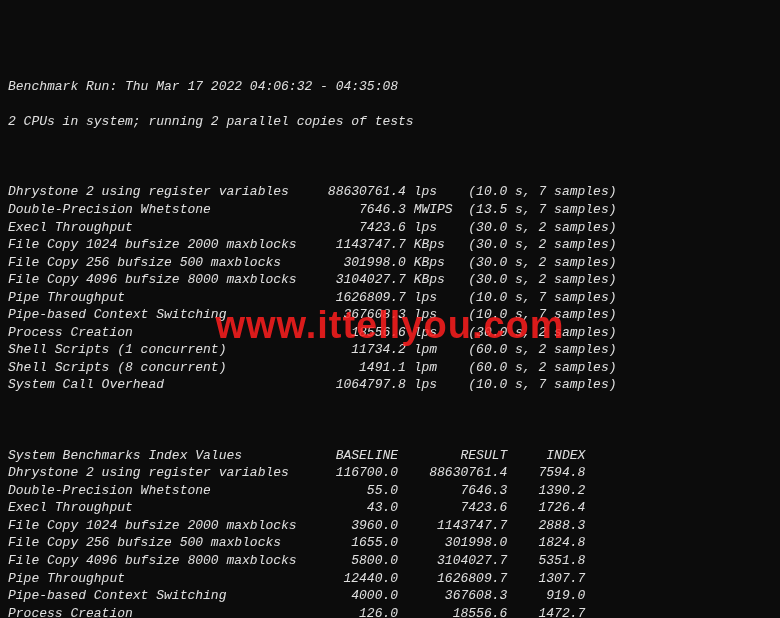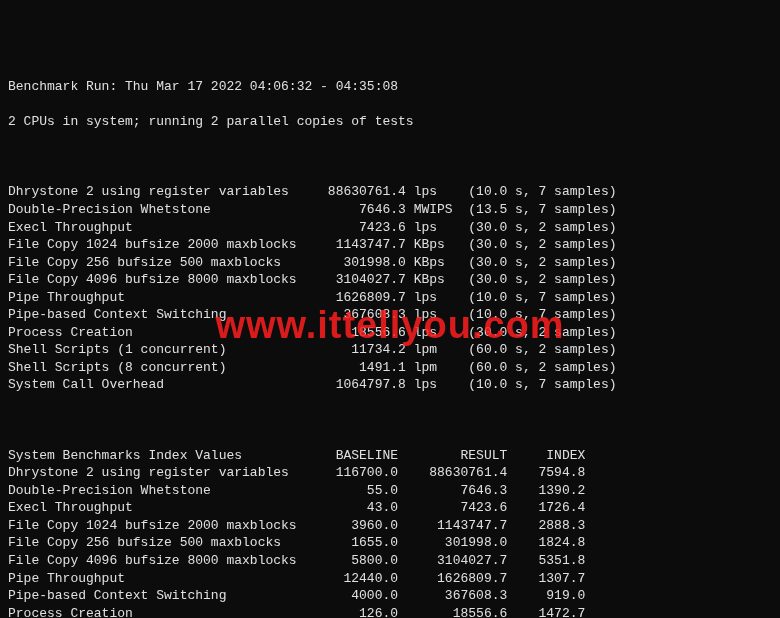--- a/index.html
+++ b/index.html
@@ -12,20 +12,21 @@
     line-height: 1.35;
     white-space: pre;
     width: 780px;
     height: 618px;
     box-sizing: border-box;
     overflow: hidden;
     position: relative;
   }
   .line {
     display: block;
+    font-style: italic;
   }
   .watermark {
     position: absolute;
     top: 300px;
     left: 50%;
     transform: translateX(-50%);
     color: rgba(255, 30, 30, 0.85);
     font-family: Arial, sans-serif;
     font-size: 38px;
     font-weight: bold;

